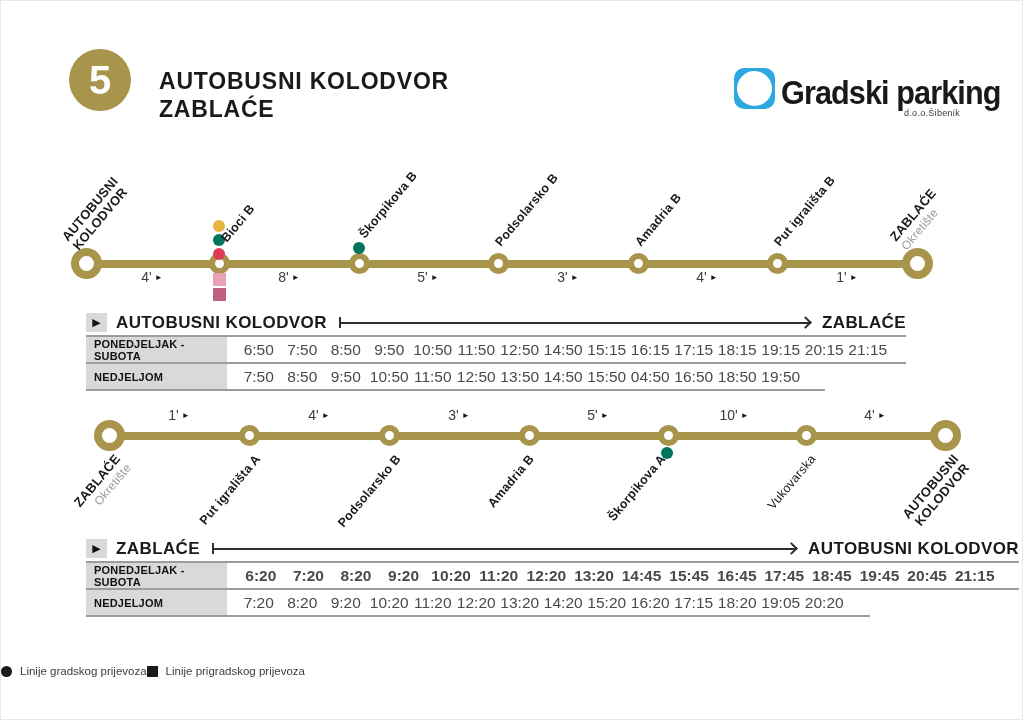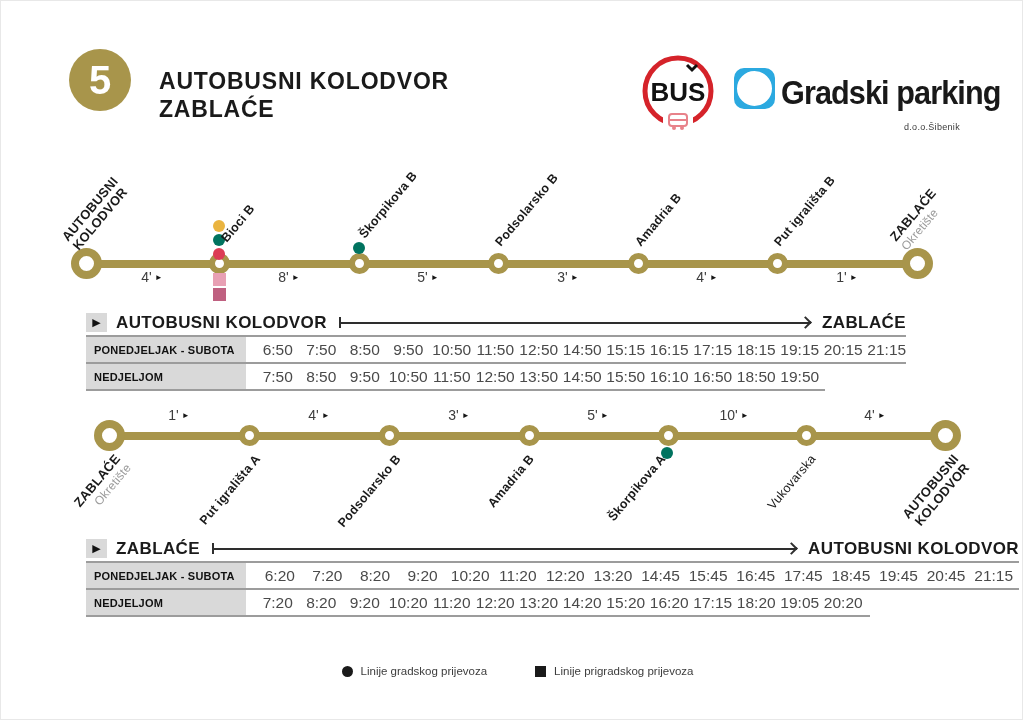--- a/index.html
+++ b/index.html
@@ -19,21 +19,21 @@
   .title{position:absolute;left:158px;top:66px;font-size:23px;font-weight:bold;
     letter-spacing:.8px;line-height:28px;color:var(--ink);}
 
   .bus-logo{position:absolute;left:637px;top:52px;}
   .pk-badge{position:absolute;left:733px;top:67px;width:41px;height:41px;background:var(--pblue);
     border-radius:10px;display:flex;align-items:center;justify-content:center;}
   .pk-badge .ring{width:31px;height:31px;border:2px solid #fff;border-radius:50%;
     display:flex;align-items:center;justify-content:center;color:#fff;font-weight:bold;font-size:20px;}
   .pk-name{position:absolute;left:780px;top:72px;font-size:34px;font-weight:bold;color:#191919;
     letter-spacing:-1px;transform:scaleX(.9);transform-origin:left top;white-space:nowrap;}
-  .pk-sub{position:absolute;left:903px;top:121px;font-size:9px;color:#3a3a3a;letter-spacing:.3px;}
+  .pk-sub{position:absolute;left:903px;top:107px;font-size:9px;color:#3a3a3a;letter-spacing:.3px;}
 
   
   .diagram{position:absolute;left:0;width:1023px;}
   #d1{top:160px;height:150px;}
   #d2{top:390px;height:145px;}
   .rline{position:absolute;height:8px;background:var(--gold);border-radius:4px;}
   .ring{position:absolute;width:9px;height:9px;background:#fff;border:6px solid var(--gold);
     border-radius:50%;box-sizing:content-box;}
   .ring.big{width:15px;height:15px;border-width:8px;}
   .dot{position:absolute;width:12px;height:12px;border-radius:50%;}
@@ -58,59 +58,45 @@
   .tt-head{display:flex;align-items:center;height:24px;border-bottom:2px solid var(--sep);padding-bottom:3px;}
   .tri-box{width:21px;height:19px;background:var(--lblbg);display:flex;align-items:center;
     justify-content:center;font-size:11px;color:#111;margin-right:9px;flex:none;}
   .tt-head .name{font-size:17px;font-weight:bold;letter-spacing:.4px;color:var(--ink);white-space:nowrap;}
   .tt-arrow{flex:1;display:flex;align-items:center;margin:0 12px;}
   .tt-arrow .tick{width:2px;height:11px;background:#2e2e2e;flex:none;}
   .tt-arrow .shaft{flex:1;height:2px;background:#2e2e2e;}
   .tt-arrow .head{width:9px;height:9px;border-top:2px solid #2e2e2e;border-right:2px solid #2e2e2e;
     transform:rotate(45deg);margin-left:-10px;flex:none;}
   .tt-row{display:flex;align-items:stretch;height:27px;border-bottom:2px solid var(--sep);}
-  .rlabel{width:160px;background:var(--lblbg);font-size:11px;font-weight:bold;color:#111;
+  .rlabel{width:141px;background:var(--lblbg);font-size:11px;font-weight:bold;color:#111;
     display:flex;align-items:center;padding-left:8px;letter-spacing:.2px;flex:none;}
   .cells{display:flex;margin-left:10px;}
   .cell{width:43.5px;display:flex;align-items:center;justify-content:center;
     font-size:15.5px;color:var(--timecol);}
-  #t2 .wide .cell{width:47.6px;}
+  #t2 .wide .cell{width:47.6px;font-weight:bold;}
 
   
-  .legend{position:absolute;top:664px;left:0;width:100%;display:flex;justify-content:center;
-    gap:48px;align-items:center;padding-left:12px;}
+  .legend{position:absolute;top:664px;left:0;width:100%;display:flex;justify-content:flex-start;
+    align-items:center;}
   .leg-item{display:flex;align-items:center;gap:8px;font-size:11.5px;color:#3d3d3d;}
   .leg-dot{width:11px;height:11px;border-radius:50%;background:#1a1a1a;flex:none;}
   .leg-sq{width:11px;height:11px;background:#1a1a1a;flex:none;}
 </style>
 </head>
 <body>
 
 <div class="page">
 
   <div class="badge">5</div>
   <div class="title">
     <span>AUTOBUSNI KOLODVOR</span><br>
     <span>ZABLAĆE</span>
   </div>
 
-  <div class="bus-logo">
-    <svg width="80" height="84" viewBox="0 0 80 84">
-      <circle cx="40" cy="38" r="33" fill="none" stroke="#D5232A" stroke-width="5"></circle>
-      <rect x="25" y="60" width="30" height="18" fill="#ffffff"></rect>
-      <text x="40" y="48" text-anchor="middle" font-size="26" font-weight="bold" fill="#111111">BUS</text>
-      <path d="M49 12 l5 5 5 -5" stroke="#111111" stroke-width="3" fill="none"></path>
-      <g>
-        <rect x="31" y="61" width="18" height="12" rx="3" fill="none" stroke="#E8828A" stroke-width="2"></rect>
-        <line x1="31" y1="67" x2="49" y2="67" stroke="#E8828A" stroke-width="2"></line>
-        <circle cx="36" cy="75" r="2" fill="#E8828A"></circle>
-        <circle cx="44" cy="75" r="2" fill="#E8828A"></circle>
-      </g>
-    </svg>
-  </div>
   <div class="pk-badge">
     <div class="ring">
         <span>P</span>
       </div>
   </div>
   <div class="pk-name">Gradski parking</div>
   <div class="pk-sub">d.o.o.Šibenik</div>
 
   <div class="diagram" id="d1">
     <div class="rline" style="left:85px;width:831px;top:99px;"></div>
@@ -199,21 +185,21 @@
       <div class="cells">
         <span class="cell">7:50</span>
         <span class="cell">8:50</span>
         <span class="cell">9:50</span>
         <span class="cell">10:50</span>
         <span class="cell">11:50</span>
         <span class="cell">12:50</span>
         <span class="cell">13:50</span>
         <span class="cell">14:50</span>
         <span class="cell">15:50</span>
-        <span class="cell">16:10</span>
+        <span class="cell">04:50</span>
         <span class="cell">16:50</span>
         <span class="cell">18:50</span>
         <span class="cell">19:50</span>
       </div>
     </div>
   </div>
 
   <div class="diagram" id="d2">
     <div class="rline" style="left:108px;width:836px;top:41px;"></div>
 

